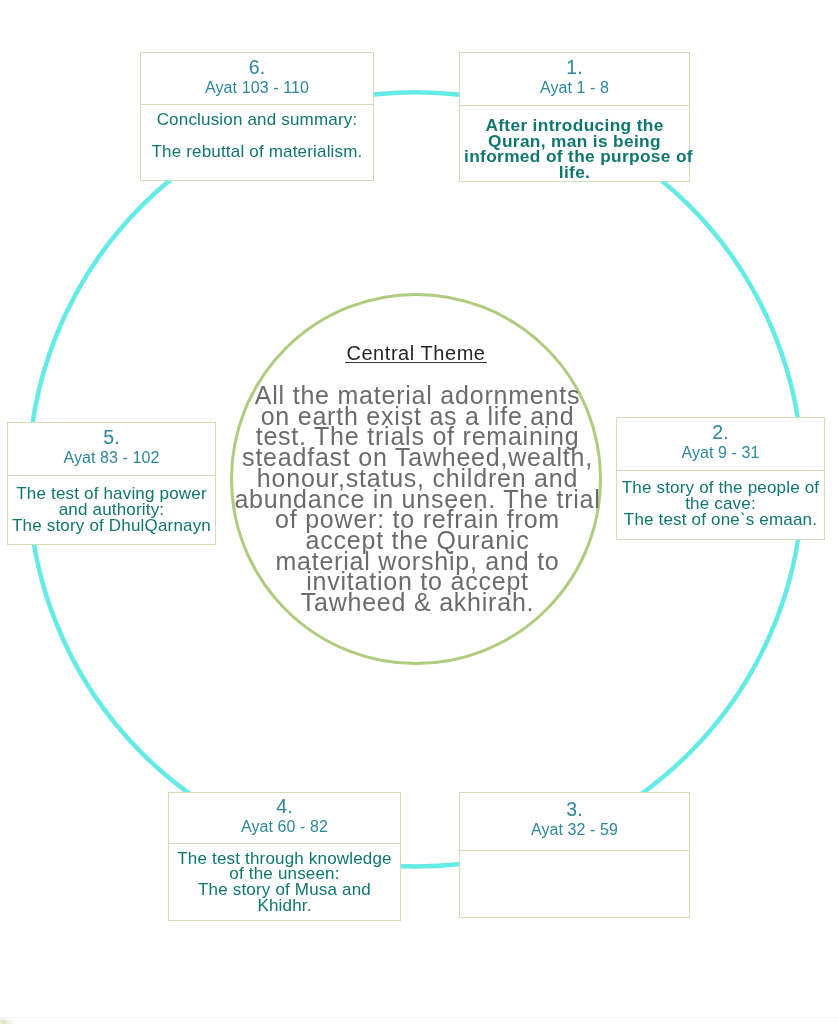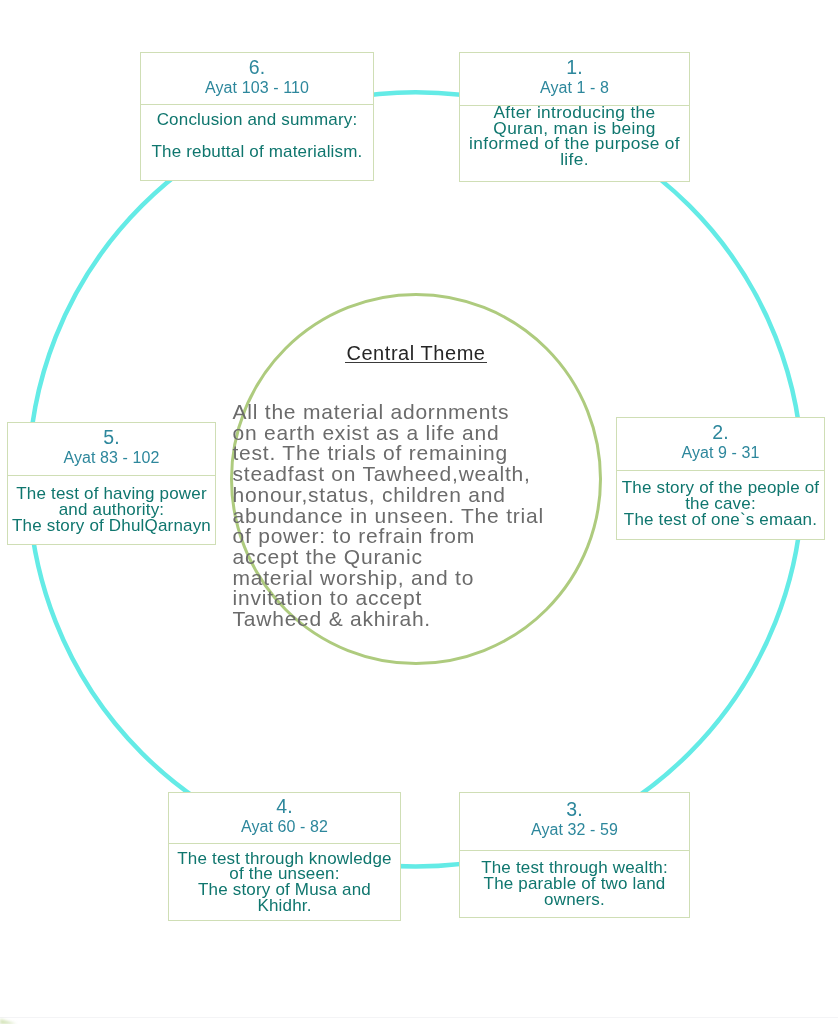--- a/index.html
+++ b/index.html
@@ -17,22 +17,22 @@
   .node .bd{position:absolute;transform:translateZ(0);left:0;right:0;box-sizing:border-box;color:#0f766e;
             text-align:center;font-size:17px;letter-spacing:.18px;line-height:15.8px;
             white-space:pre;}
 
   .center-circle{position:absolute;border:3px solid #aecb7e;border-radius:50%;
                  box-sizing:border-box;background:#fff;}
   .ct-title{position:absolute;transform:translateZ(0);text-align:center;color:#262626;font-size:20px;
             letter-spacing:.55px;line-height:23px;}
   .ct-title span{position:relative;display:inline-block;}
   .ct-title span::after{content:'';position:absolute;left:-1px;right:-1px;top:19.5px;height:1.5px;background:#3a3a3a;}
-  .ct-body{position:absolute;transform:translateZ(0);text-align:left;color:#6b6b6b;font-size:21px;
-           letter-spacing:.78px;line-height:20.72px;margin-top:17px;}
+  .ct-body{position:absolute;transform:translateZ(0);text-align:center;color:#6b6b6b;font-size:25px;
+           letter-spacing:.78px;line-height:20.72px;}
   .ct-body .ln{white-space:pre;transform:translateZ(0);}
   .hairline{position:absolute;left:0;width:838px;height:1px;background:#f4f4f6;}
   .corner-wedge{position:absolute;left:0;top:1008px;width:30px;height:16px;overflow:hidden;opacity:.55;filter:blur(1.6px);}
   .corner-wedge svg{display:block;}
 </style>
 </head>
 <body>
 
 <div id="stage">
 
@@ -48,44 +48,41 @@
     <div class="bd" style="top:53px;padding:6px 4px 0 4px;">Conclusion and summary:
 
 The rebuttal of materialism.</div>
   </div>
 
   <div class="node" style="left:459px;top:52px;width:231px;height:130px;">
     <div class="hd" style="height:53px;padding-top:6px;">
       <span class="num">1.</span>
       <span class="rng">Ayat 1 - 8</span>
     </div>
-    <div class="bd" style="top:47px;padding:5px 4px 0 4px;font-size:17.3px;letter-spacing:.35px;line-height:15.7px;">After introducing the
+    <div class="bd" style="top:60px;padding:5px 4px 0 4px;font-size:17.3px;letter-spacing:.35px;line-height:15.7px;font-weight:bold;">After introducing the
 Quran, man is being
 informed of the purpose of
 life.</div>
   </div>
 
   <div class="node" style="left:616px;top:417px;width:209px;height:123px;">
     <div class="hd" style="height:53px;padding-top:6px;">
       <span class="num">2.</span>
       <span class="rng">Ayat 9 - 31</span>
     </div>
     <div class="bd" style="top:57px;padding:5px 2px 0 2px;">The story of the people of
 the cave:
 The test of one`s emaan.</div>
   </div>
 
   <div class="node" style="left:459px;top:792px;width:231px;height:126px;">
     <div class="hd" style="height:58px;padding-top:8px;">
       <span class="num">3.</span>
       <span class="rng">Ayat 32 - 59</span>
     </div>
-    <div class="bd" style="top:62px;padding:5px 6px 0 6px;">The test through wealth:
-The parable of two land
-owners.</div>
   </div>
 
   <div class="node" style="left:168px;top:792px;width:233px;height:129px;">
     <div class="hd" style="height:51px;padding-top:5px;">
       <span class="num">4.</span>
       <span class="rng">Ayat 60 - 82</span>
     </div>
     <div class="bd" style="top:52.5px;padding:5px 2px 0 2px;">The test through knowledge
 of the unseen:
 The story of Musa and

